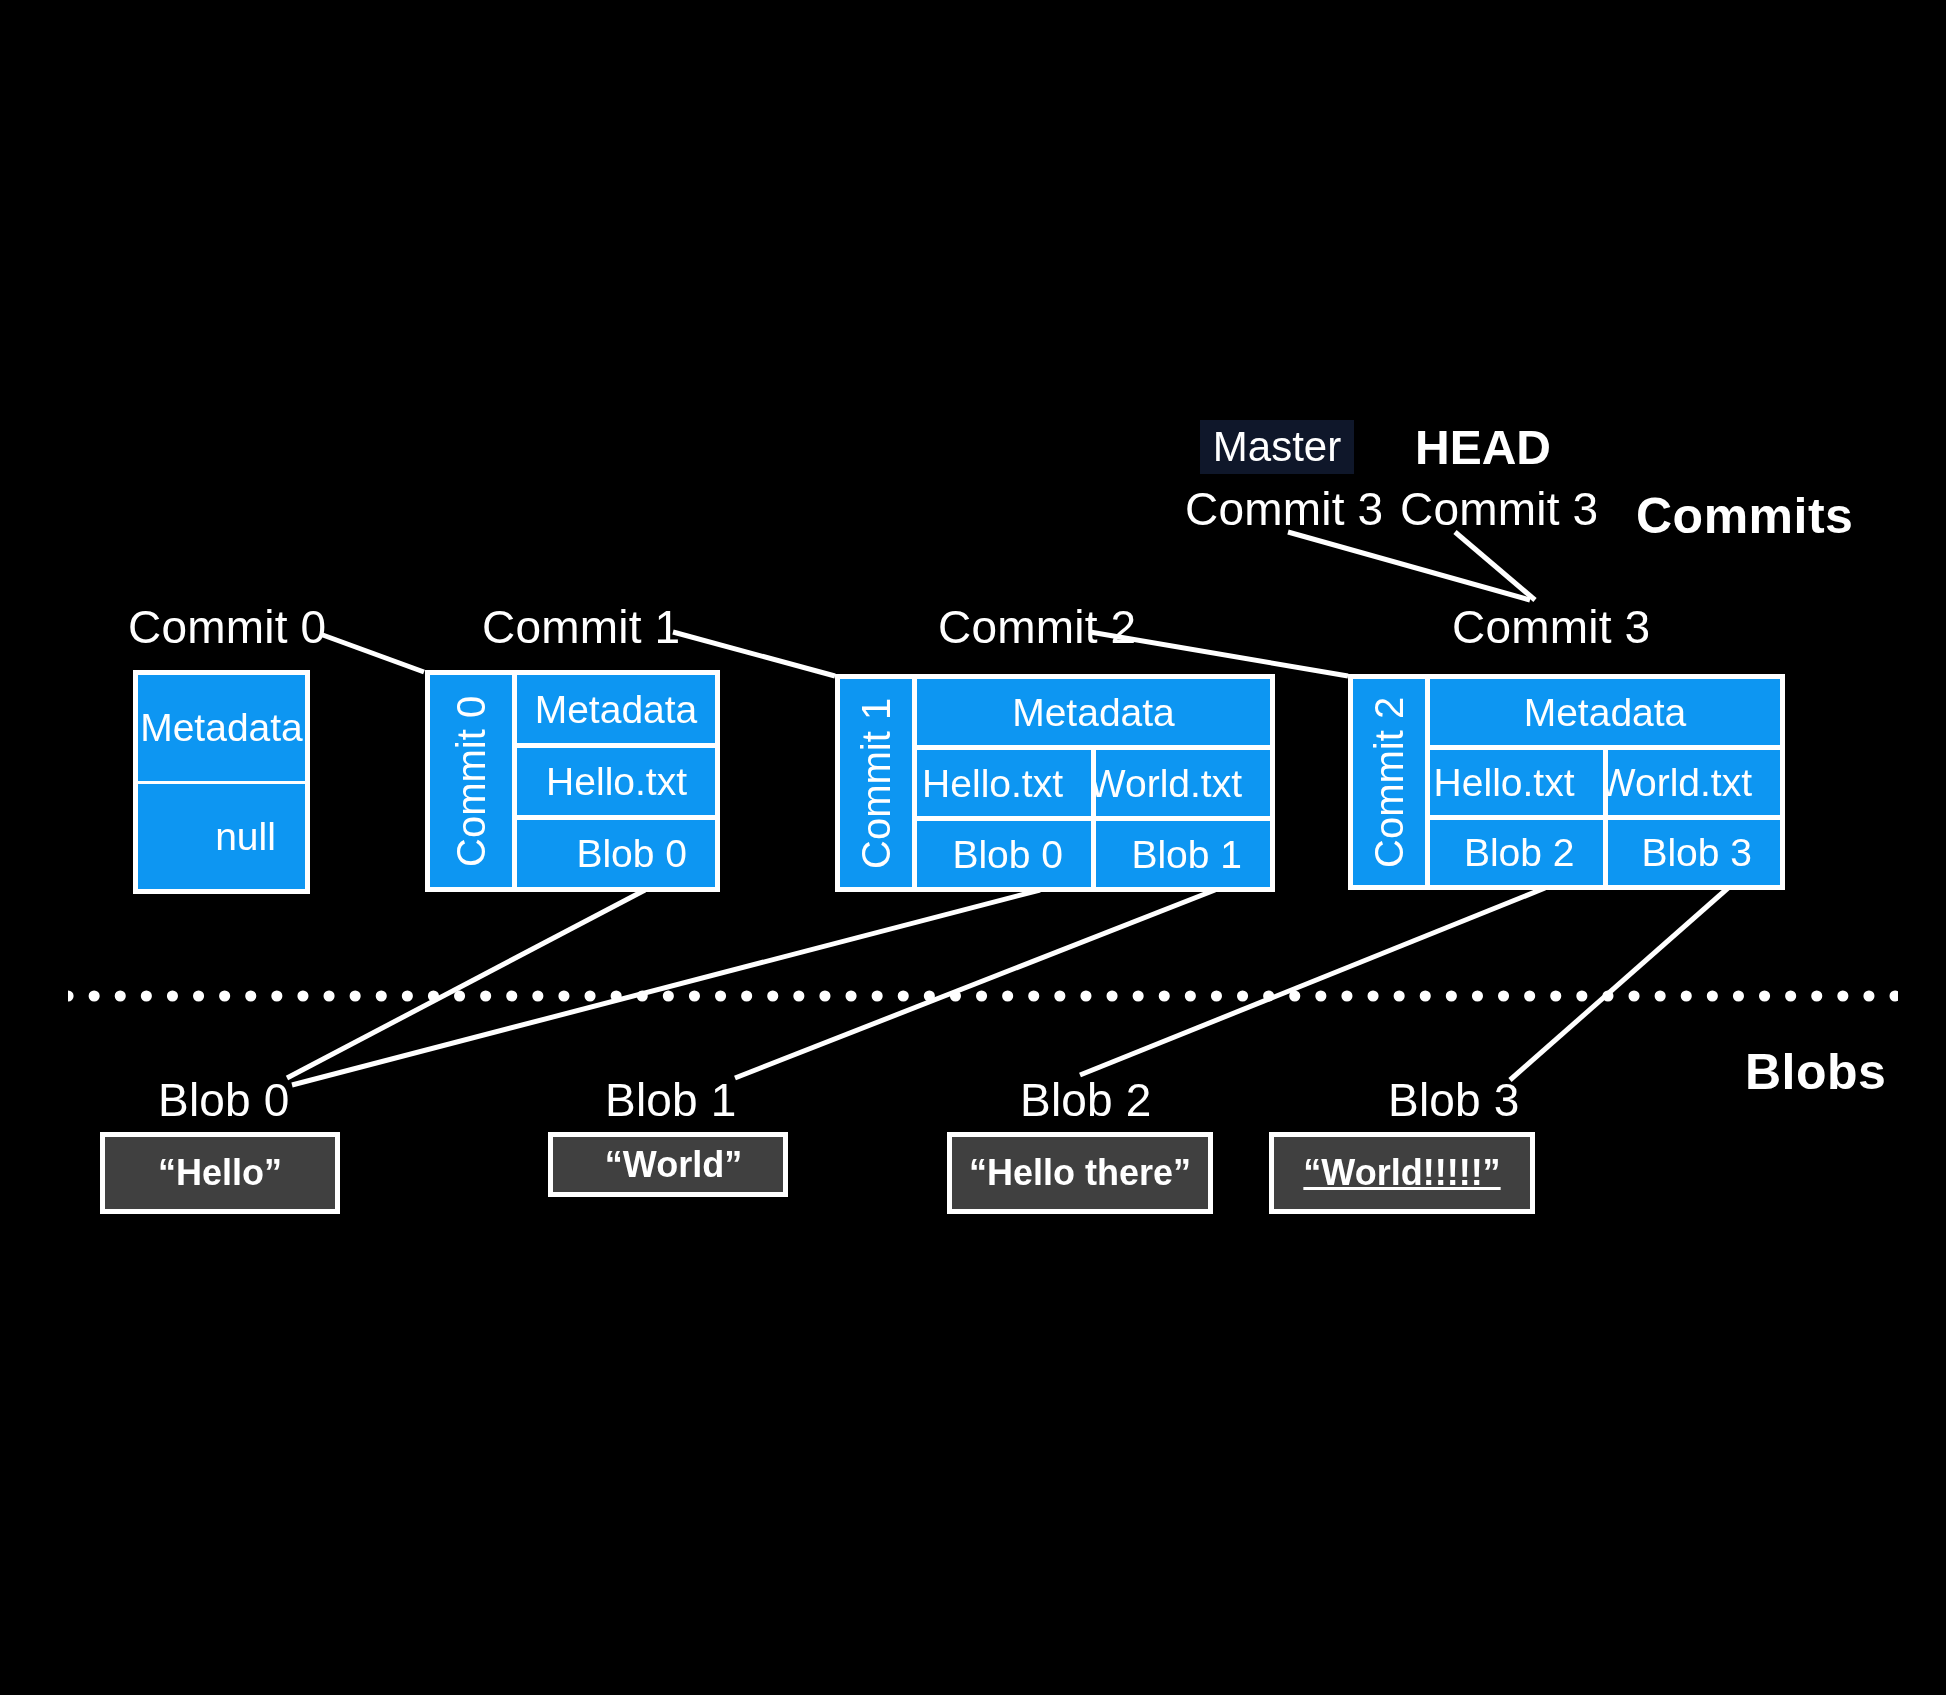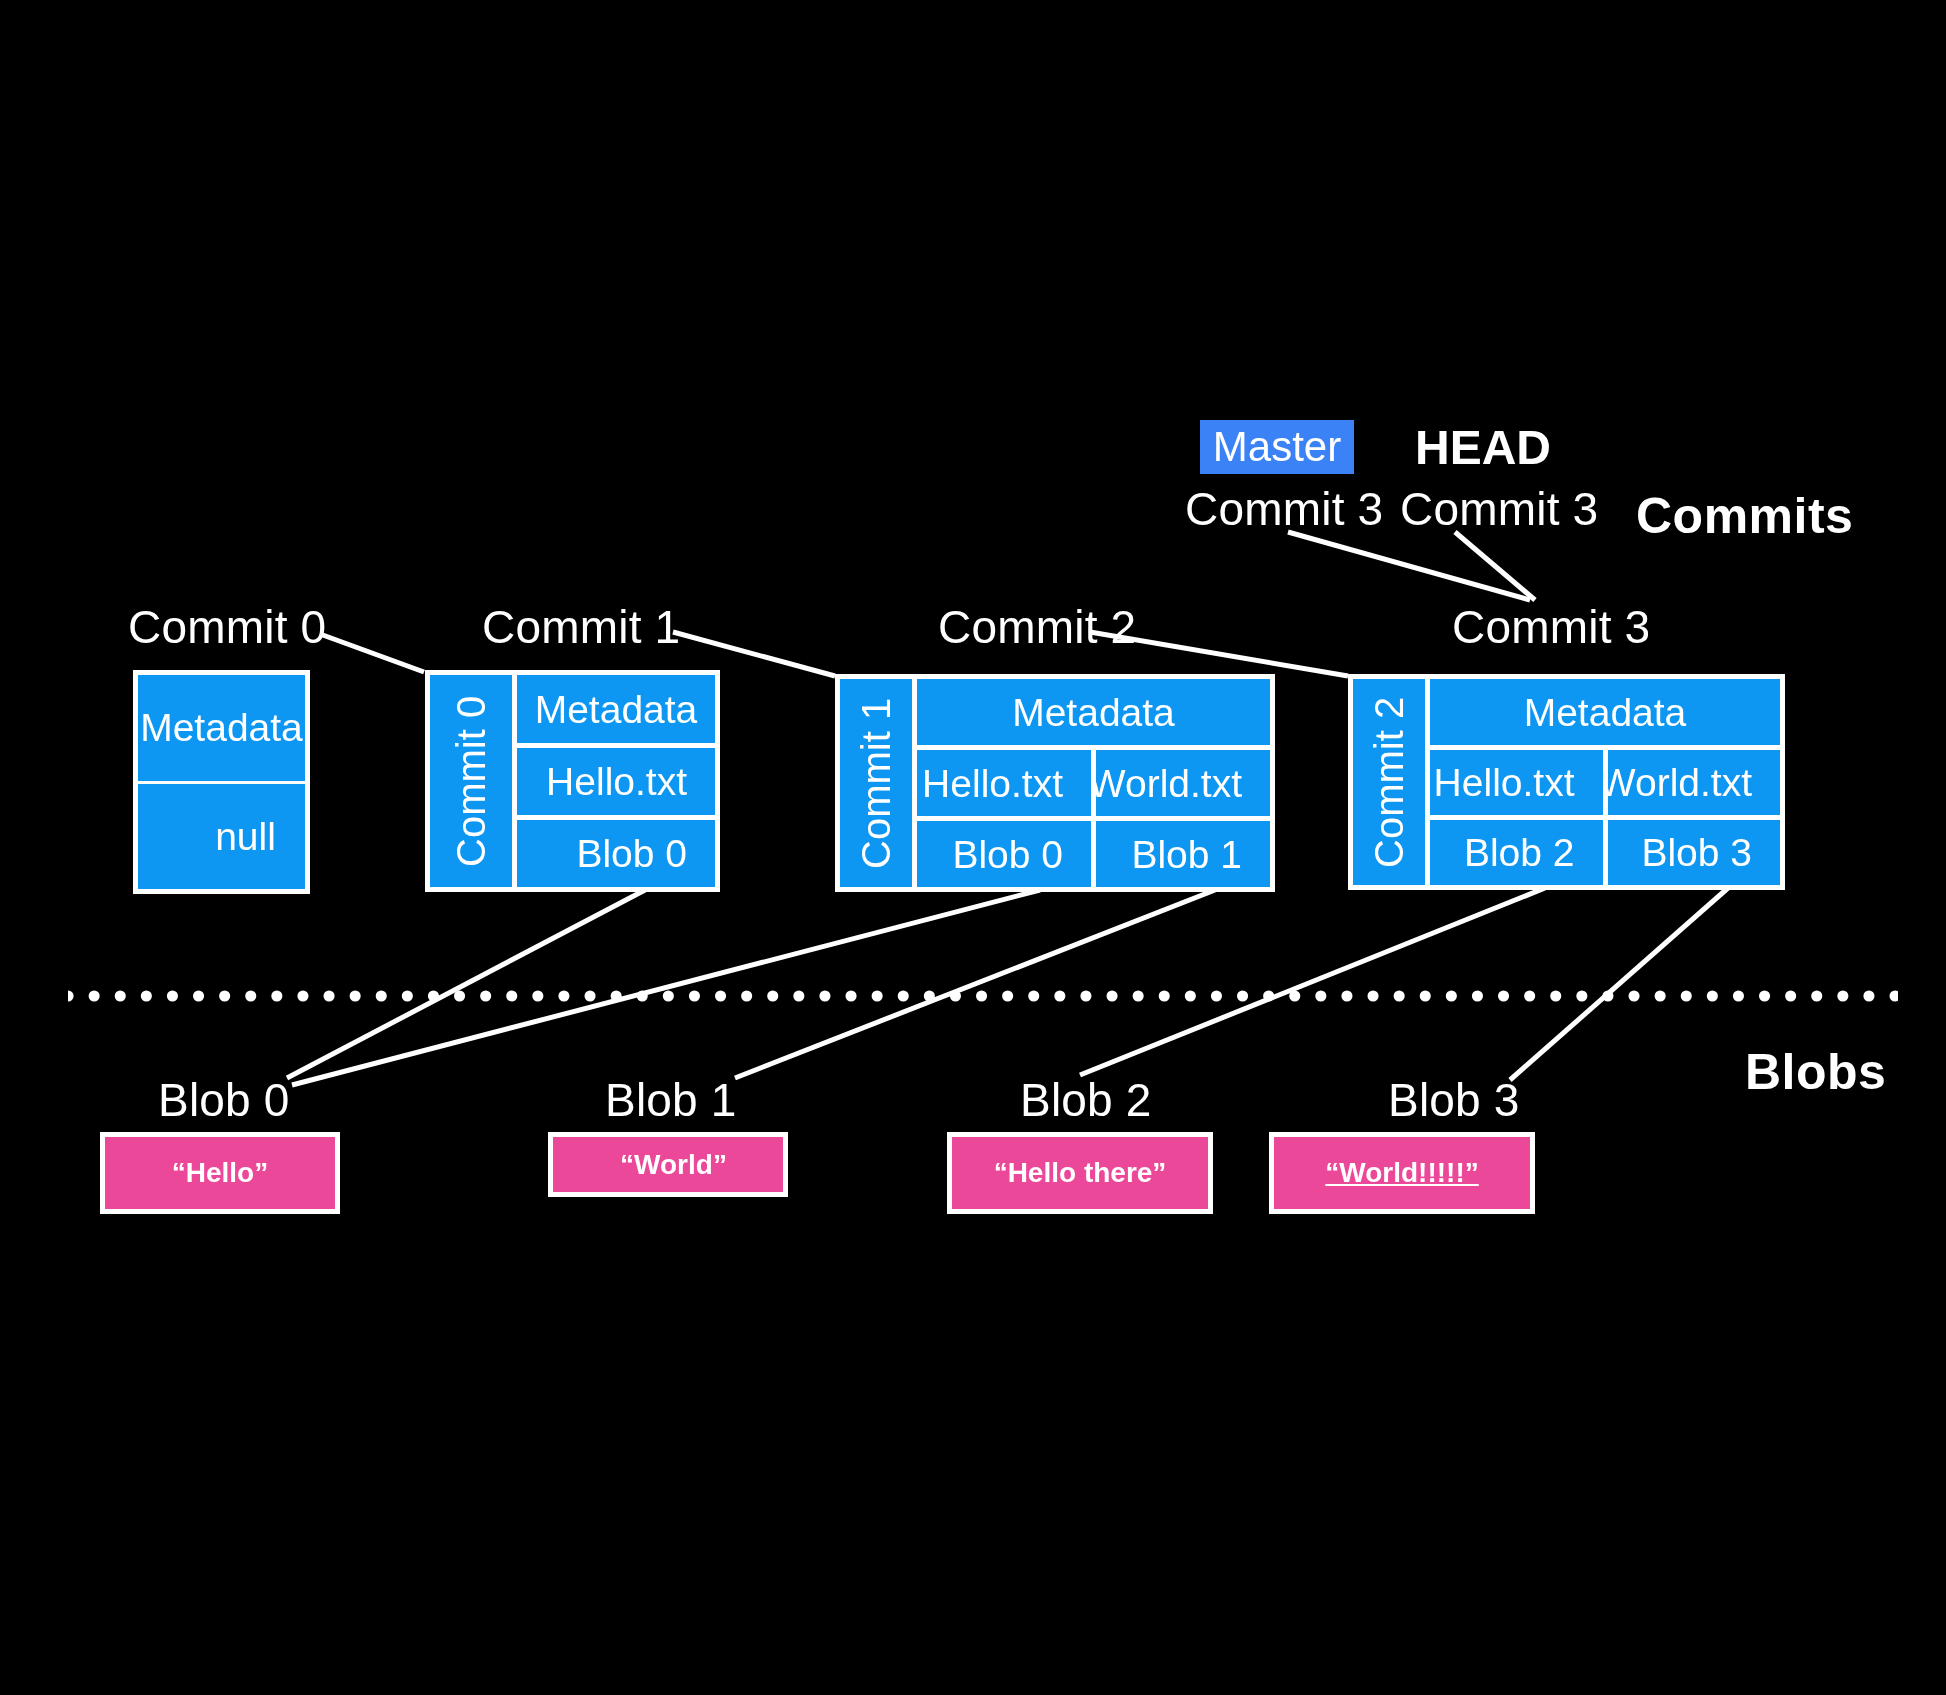--- a/index.html
+++ b/index.html
@@ -49,21 +49,21 @@
     color: #ffffff;
     font-size: 50px;
     font-weight: 700;
     letter-spacing: 0.5px;
     white-space: nowrap;
     line-height: 1;
   }
   
   .ref-badge {
     position: absolute;
-    background: #3b82f6;
+    background: #0f172a;
     color: #ffffff;
     font-size: 42px;
     font-weight: 400;
     display: flex;
     align-items: center;
     justify-content: center;
     line-height: 1;
   }
   
   .commit-node {
@@ -119,23 +119,23 @@
 
   
   .commit-node.solo { padding: 5px; }
   .commit-node.solo .node-body { gap: 3px; }
 
   
   .blob-box {
     position: absolute;
     box-sizing: border-box;
     border: 5px solid #ffffff;
-    background: #ec4899;
-    color: #ffffff;
-    font-size: 28px;
+    background: #404040;
+    color: #ffffff;
+    font-size: 36px;
     font-weight: 700;
     display: flex;
     align-items: center;
     justify-content: center;
     line-height: 1;
     white-space: nowrap;
   }
 
   
   #divider {

